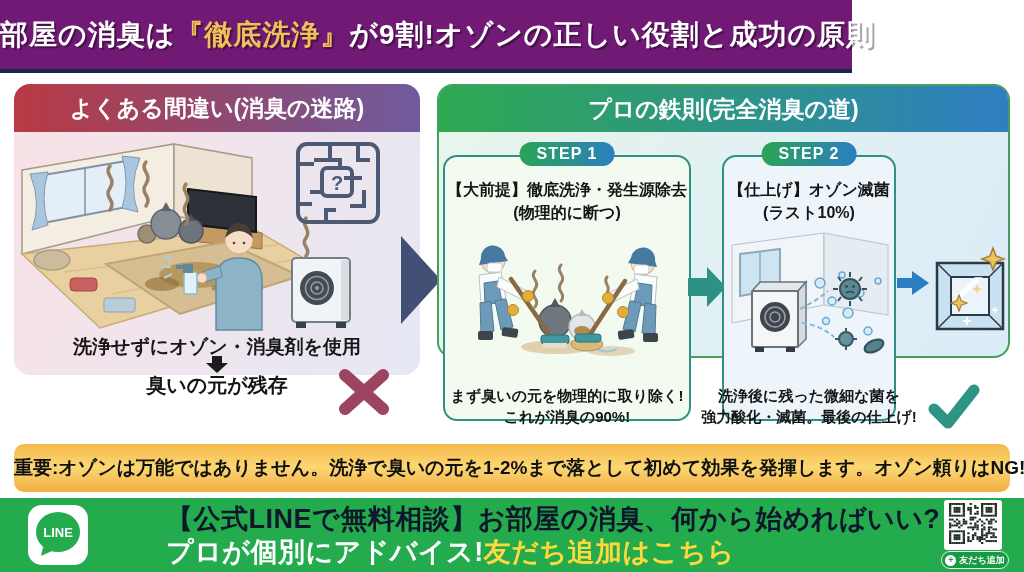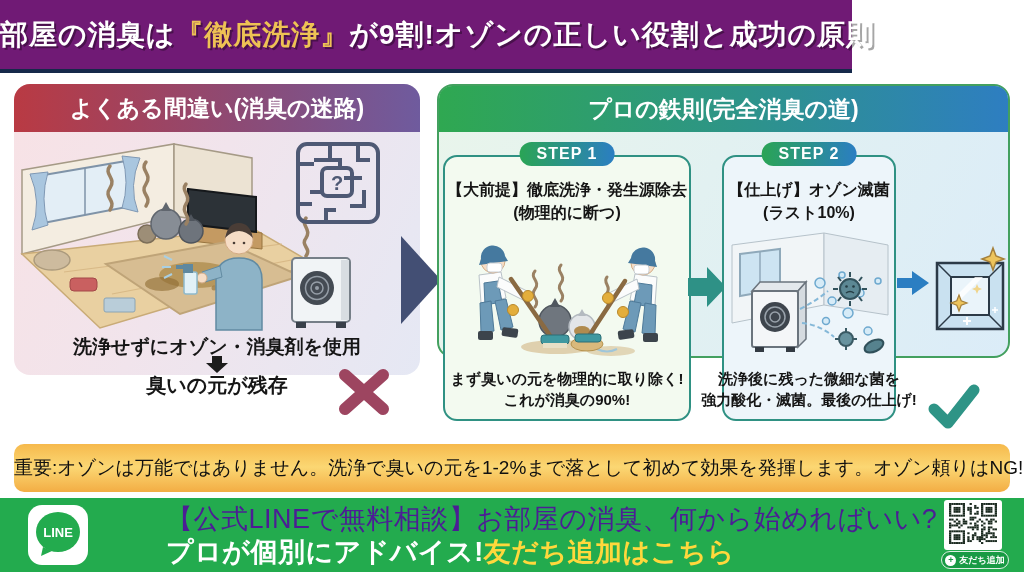--- a/index.html
+++ b/index.html
@@ -47,36 +47,36 @@
     letter-spacing:1px;white-space:nowrap;
     background:linear-gradient(90deg,#2aa455,#2b7ec2);}
   .card-h{position:absolute;left:50%;transform:translateX(-50%);text-align:center;
     font-size:16px;font-weight:bold;color:#151515;white-space:nowrap;}
   .card-h1{top:23px;}
   .card-h2{top:46px;}
   .cleaners-svg{position:absolute;left:4px;top:74px;width:238px;height:128px;}
   .ozone-svg{position:absolute;left:2px;top:72px;width:168px;height:130px;}
   .card-cap{position:absolute;left:50%;transform:translateX(-50%);text-align:center;
     font-size:15px;font-weight:bold;line-height:21px;color:#151515;white-space:nowrap;}
-  .cap1{top:211px;}
+  .cap1{top:228px;}
   .arrow-cards{left:249px;top:178px;width:38px;height:46px;}
   .arrow-blue{left:458px;top:183px;width:32px;height:28px;}
   .gem-svg{left:492px;top:157px;width:78px;height:96px;}
   .check-svg{left:488px;top:297px;width:54px;height:46px;}
 
   
   .notice-bar{left:14px;top:444px;width:996px;height:48px;border-radius:10px;
     background:linear-gradient(180deg,#f6b94c 0%,#fbd773 48%,#f3ad44 100%);
-    text-align:center;line-height:48px;font-size:19px;font-weight:normal;color:#101010;white-space:nowrap;}
+    text-align:center;line-height:48px;font-size:19px;font-weight:bold;color:#101010;white-space:nowrap;}
 
   
   .footer{left:0;top:498px;width:1024px;height:74px;background:#23ab4e;}
   .footer .abs{position:absolute;}
   .line-logo{left:28px;top:7px;width:60px;height:60px;background:#fff;border-radius:14px;}
-  .f-line1{left:166px;top:3px;font-size:27px;font-weight:normal;color:#4c1d95;letter-spacing:.5px;white-space:nowrap;}
+  .f-line1{left:166px;top:3px;font-size:27px;font-weight:bold;color:#0f172a;letter-spacing:.5px;white-space:nowrap;}
   .f-line2{left:166px;top:36px;font-size:27px;font-weight:bold;color:#fff;letter-spacing:.5px;white-space:nowrap;}
   .cta-yellow{color:#ffd83c;}
   .qr-box{left:944px;top:2px;width:58px;height:50px;background:#fff;border-radius:3px;
     padding:3px 5px;box-sizing:border-box;}
   .qr-badge{left:941px;top:53px;width:68px;height:18px;border:1px solid #dcefe2;border-radius:10px;
     background:#189a44;display:flex;align-items:center;justify-content:center;gap:3px;box-sizing:border-box;}
   .qb-icon{width:11px;height:11px;background:#fff;border-radius:50%;color:#189a44;
     font-size:9px;line-height:11px;text-align:center;font-weight:bold;}
   .qb-label{font-size:9px;font-weight:bold;color:#fff;white-space:nowrap;}
 </style>

